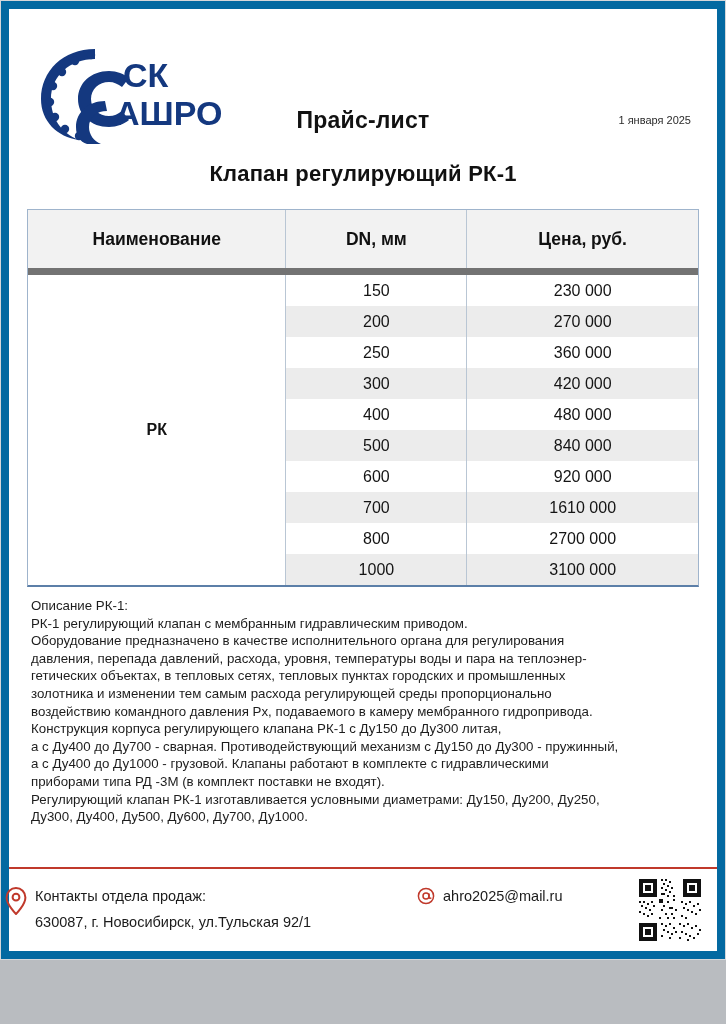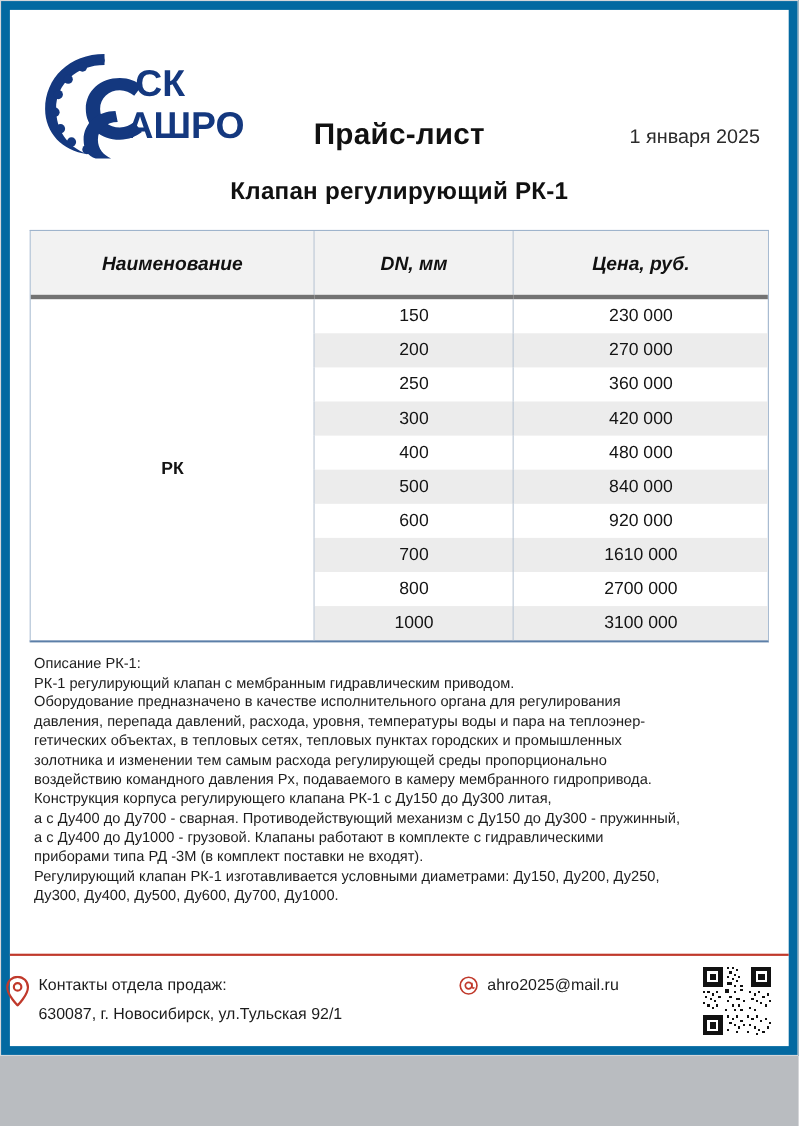--- a/index.html
+++ b/index.html
@@ -42,30 +42,30 @@
     height: 108px;
   }
   .logo svg { display: block; }
 
   .doc-title {
     position: absolute;
     left: 0;
     right: 0;
     top: 98px;
     text-align: center;
-    font-size: 27px;
+    font-size: 23px;
     font-weight: bold;
     color: #111;
     letter-spacing: .2px;
   }
   .doc-date {
     position: absolute;
     right: 26px;
     top: 105px;
-    font-size: 18px;
+    font-size: 11px;
     color: #2b2b2b;
   }
 
   .product-title {
     text-align: center;
     font-size: 22px;
     font-weight: bold;
     color: #111;
     margin: 12px 0 0 0;
     letter-spacing: .2px;
@@ -82,22 +82,21 @@
     border-collapse: collapse;
     table-layout: fixed;
   }
   table.price th {
     background: #f2f2f2;
     font-size: 17.5px;
     font-weight: bold;
     color: #111;
     height: 56px;
     border-right: 1px solid #b9c6d4;
-    border-bottom: 4px solid #737373;
-    font-style: italic;
+    border-bottom: 7px solid #737373;
   }
   table.price th:last-child { border-right: none; }
   table.price td {
     height: 29px;
     font-size: 16px;
     text-align: center;
     border-right: 1px solid #b9c6d4;
     color: #141414;
   }
   table.price td:last-child { border-right: none; }

